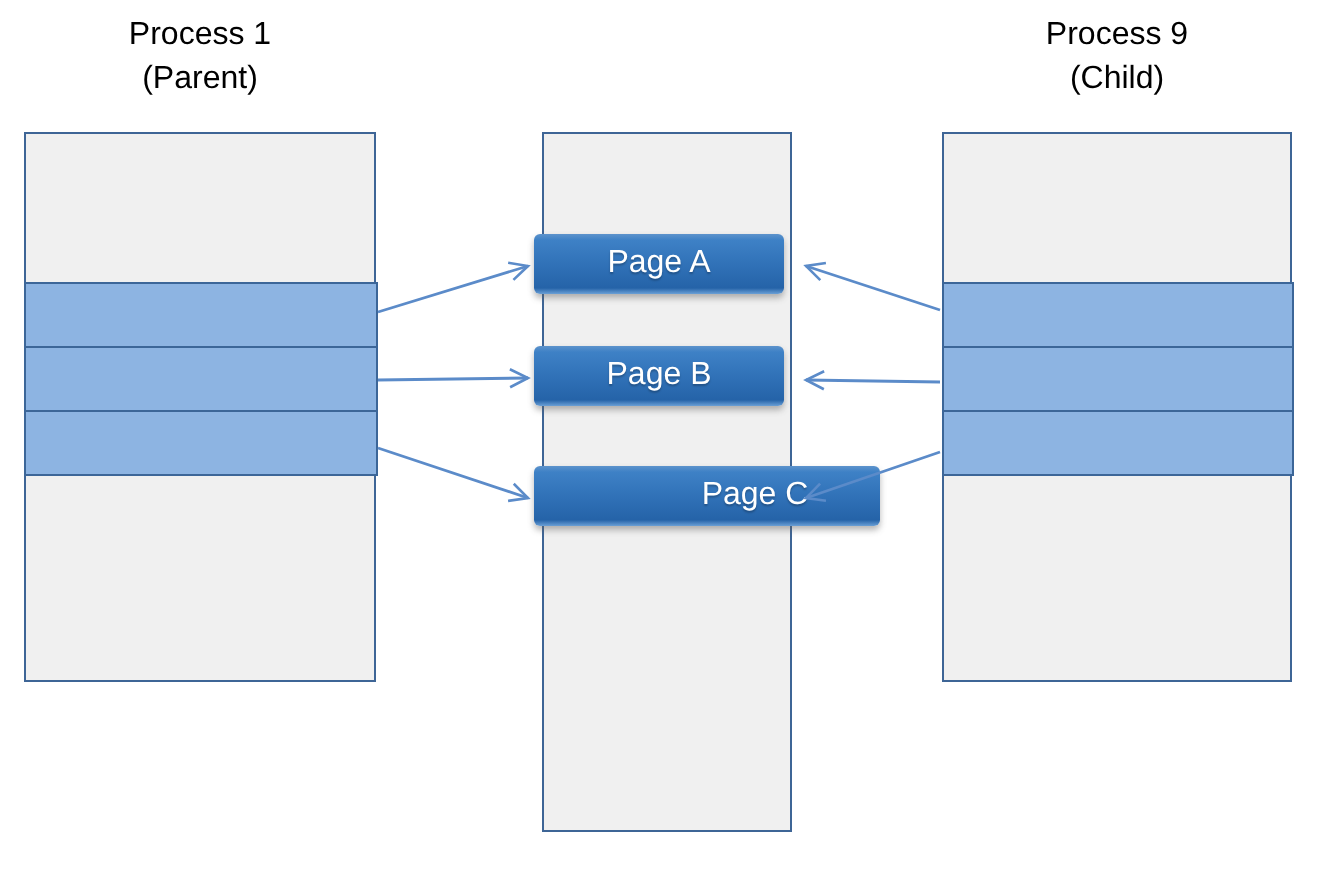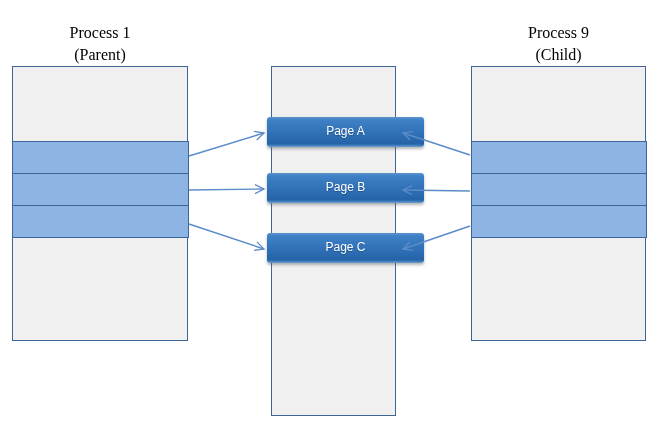--- a/index.html
+++ b/index.html
@@ -1,46 +1,46 @@
 <!DOCTYPE html>
 <html><head>
 <meta charset="utf-8">
 <style>
   html,body{margin:0;padding:0;background:#fff;}
   .canvas{
     position:relative;width:660px;height:435px;background:#ffffff;
     font-family:"Liberation Sans","DejaVu Sans",sans-serif;overflow:hidden;
   }
   .col-title{
-    position:absolute;top:22px;text-align:center;color:#000;
-    font-size:16px;line-height:22px;white-space:pre-line;font-family:Liberation Serif, serif;
+    position:absolute;top:7px;text-align:center;color:#000;
+    font-size:16px;line-height:22px;white-space:pre-line;
   }
   .membox{
     position:absolute;top:66px;background:#f0f0f0;
     border:1.5px solid #3e6596;box-sizing:border-box;
   }
   .box-parent{left:12px;width:176px;height:275px;}
   .box-memory{left:271px;width:125px;height:350px;}
   .box-child{left:471px;width:175px;height:275px;}
   .band-region{position:absolute;left:-1.5px;right:-1.5px;top:74px;}
   .band{
     height:33px;background:#8db4e2;border:1px solid #3c6698;
     box-sizing:border-box;margin-top:-1px;
   }
   .band:first-child{margin-top:0;}
   .page-bar{
-    position:absolute;left:267px;width:157px;height:30px;border-radius:3px;
+    position:absolute;left:267px;width:125px;height:30px;border-radius:3px;
     background:linear-gradient(180deg,#5d93cc 0%,#3e81c6 10%,#2f70b6 55%,#2563a8 90%,#6ba0d6 100%);
     box-shadow:0 2px 3px rgba(90,90,90,0.45);
-    color:#ffffff;font-size:12px;line-height:29px;text-align:center;
+    color:#ffffff;font-size:16px;line-height:29px;text-align:center;
     text-shadow:0 1px 1px rgba(0,0,0,0.25);
   }
   .page-a{top:117px;}
   .page-b{top:173px;}
-  .page-c{top:233px;}
+  .page-c{top:233px;padding-left:48px;}
   svg.arrows{position:absolute;left:0;top:0;pointer-events:none;}
   .arrow{stroke:#5b8bc9;stroke-width:1.4;fill:none;}
 </style>
 </head>
 <body>
 
 <div class="canvas">
 
   <div class="col-title" style="left:12px;width:176px;"><span>Process 1</span><br><span>(Parent)</span></div>
 

